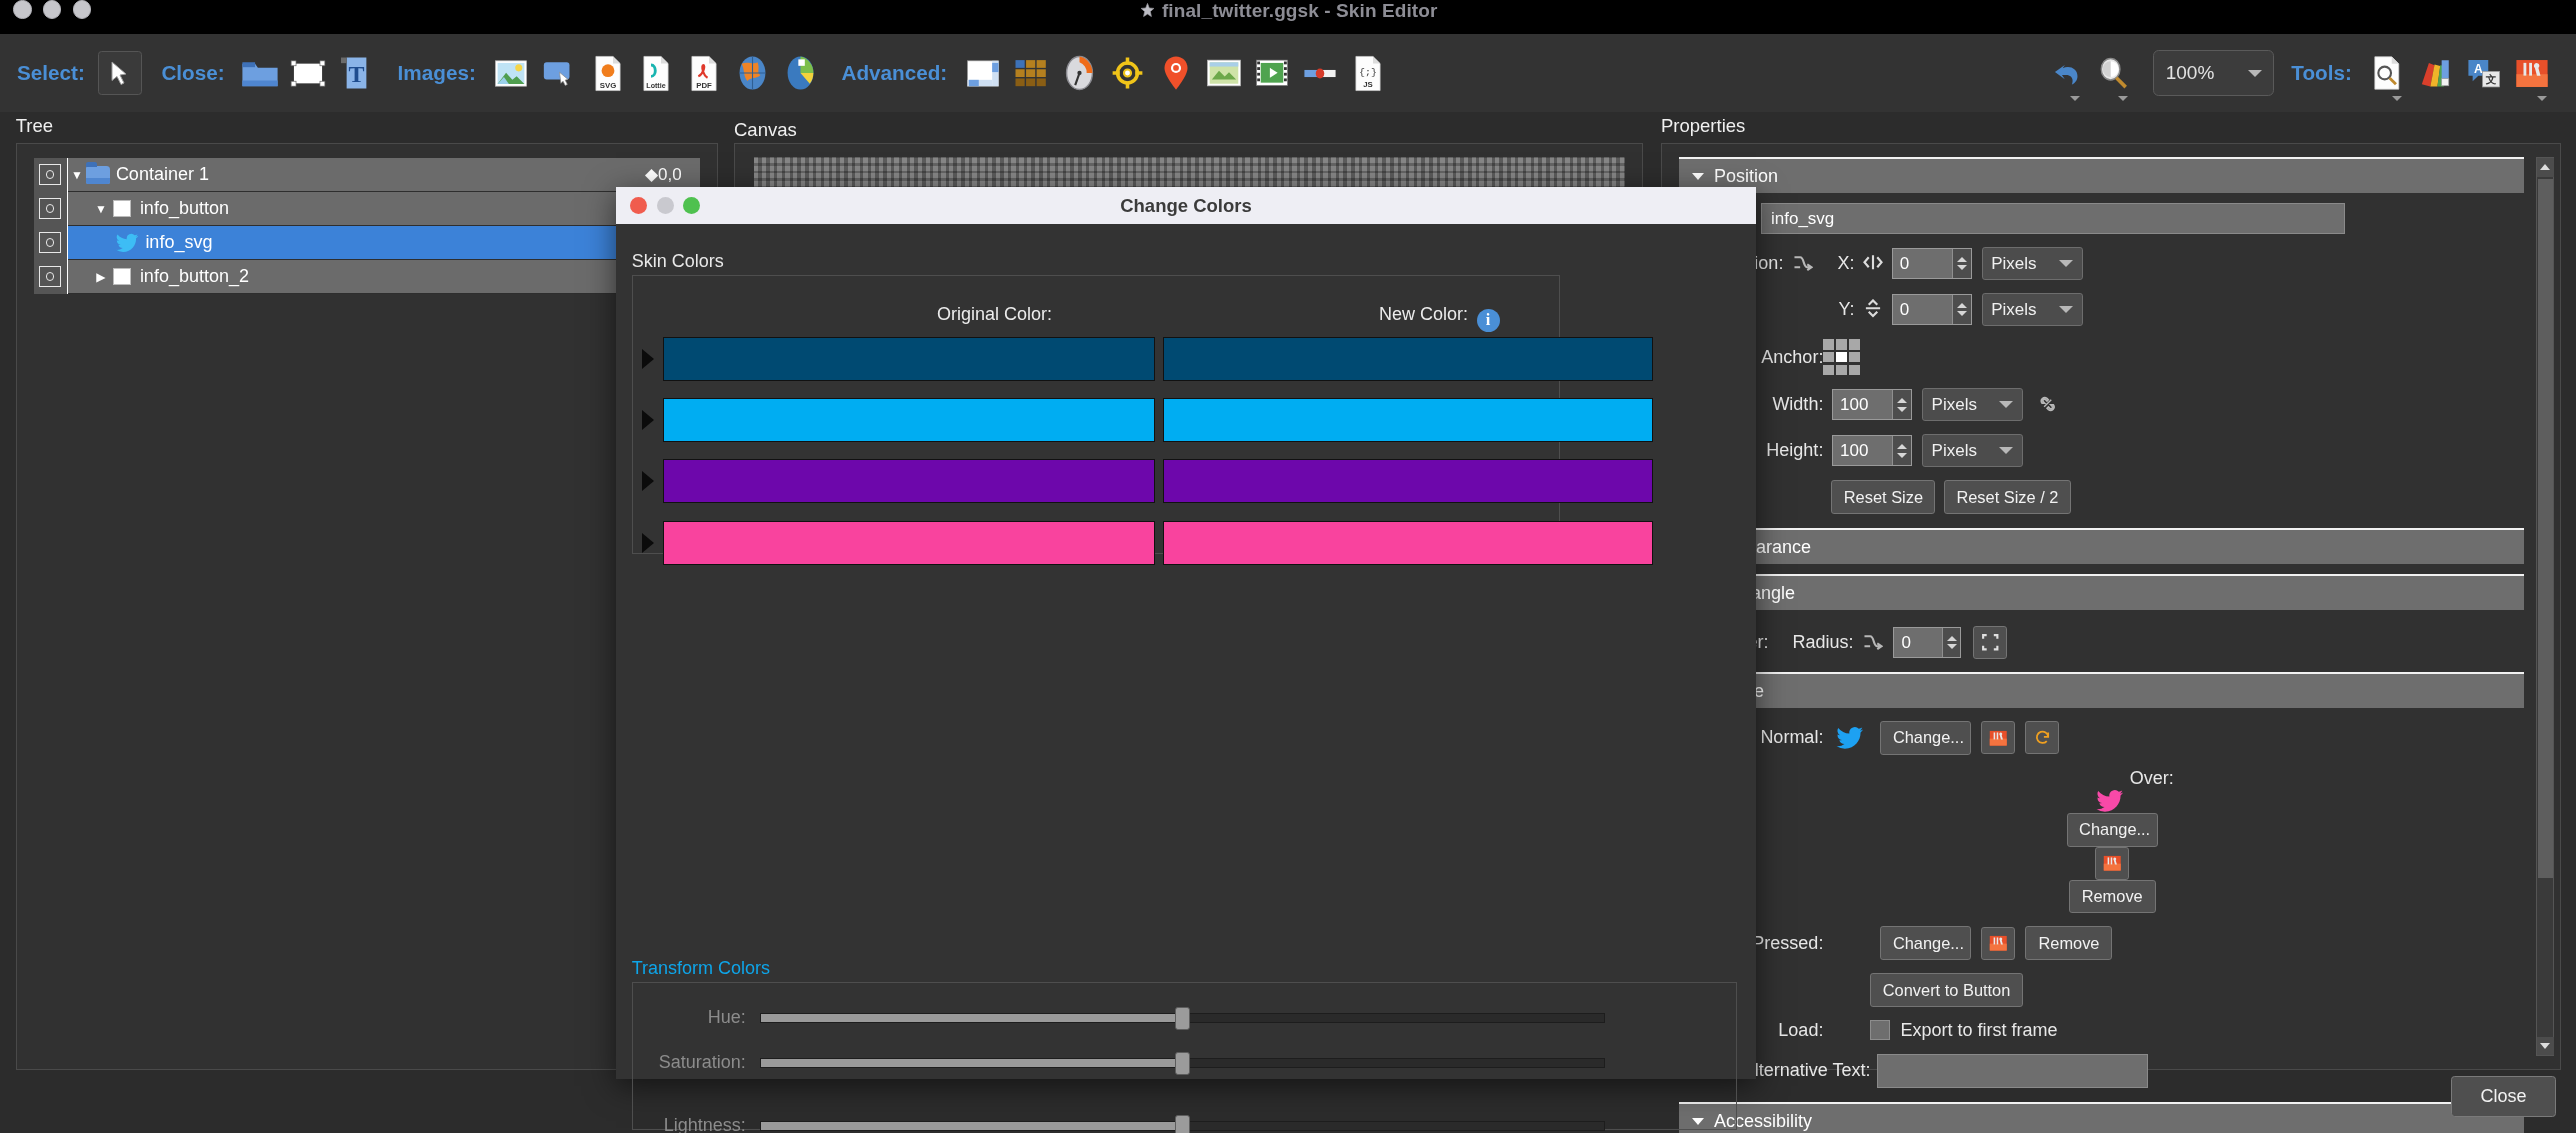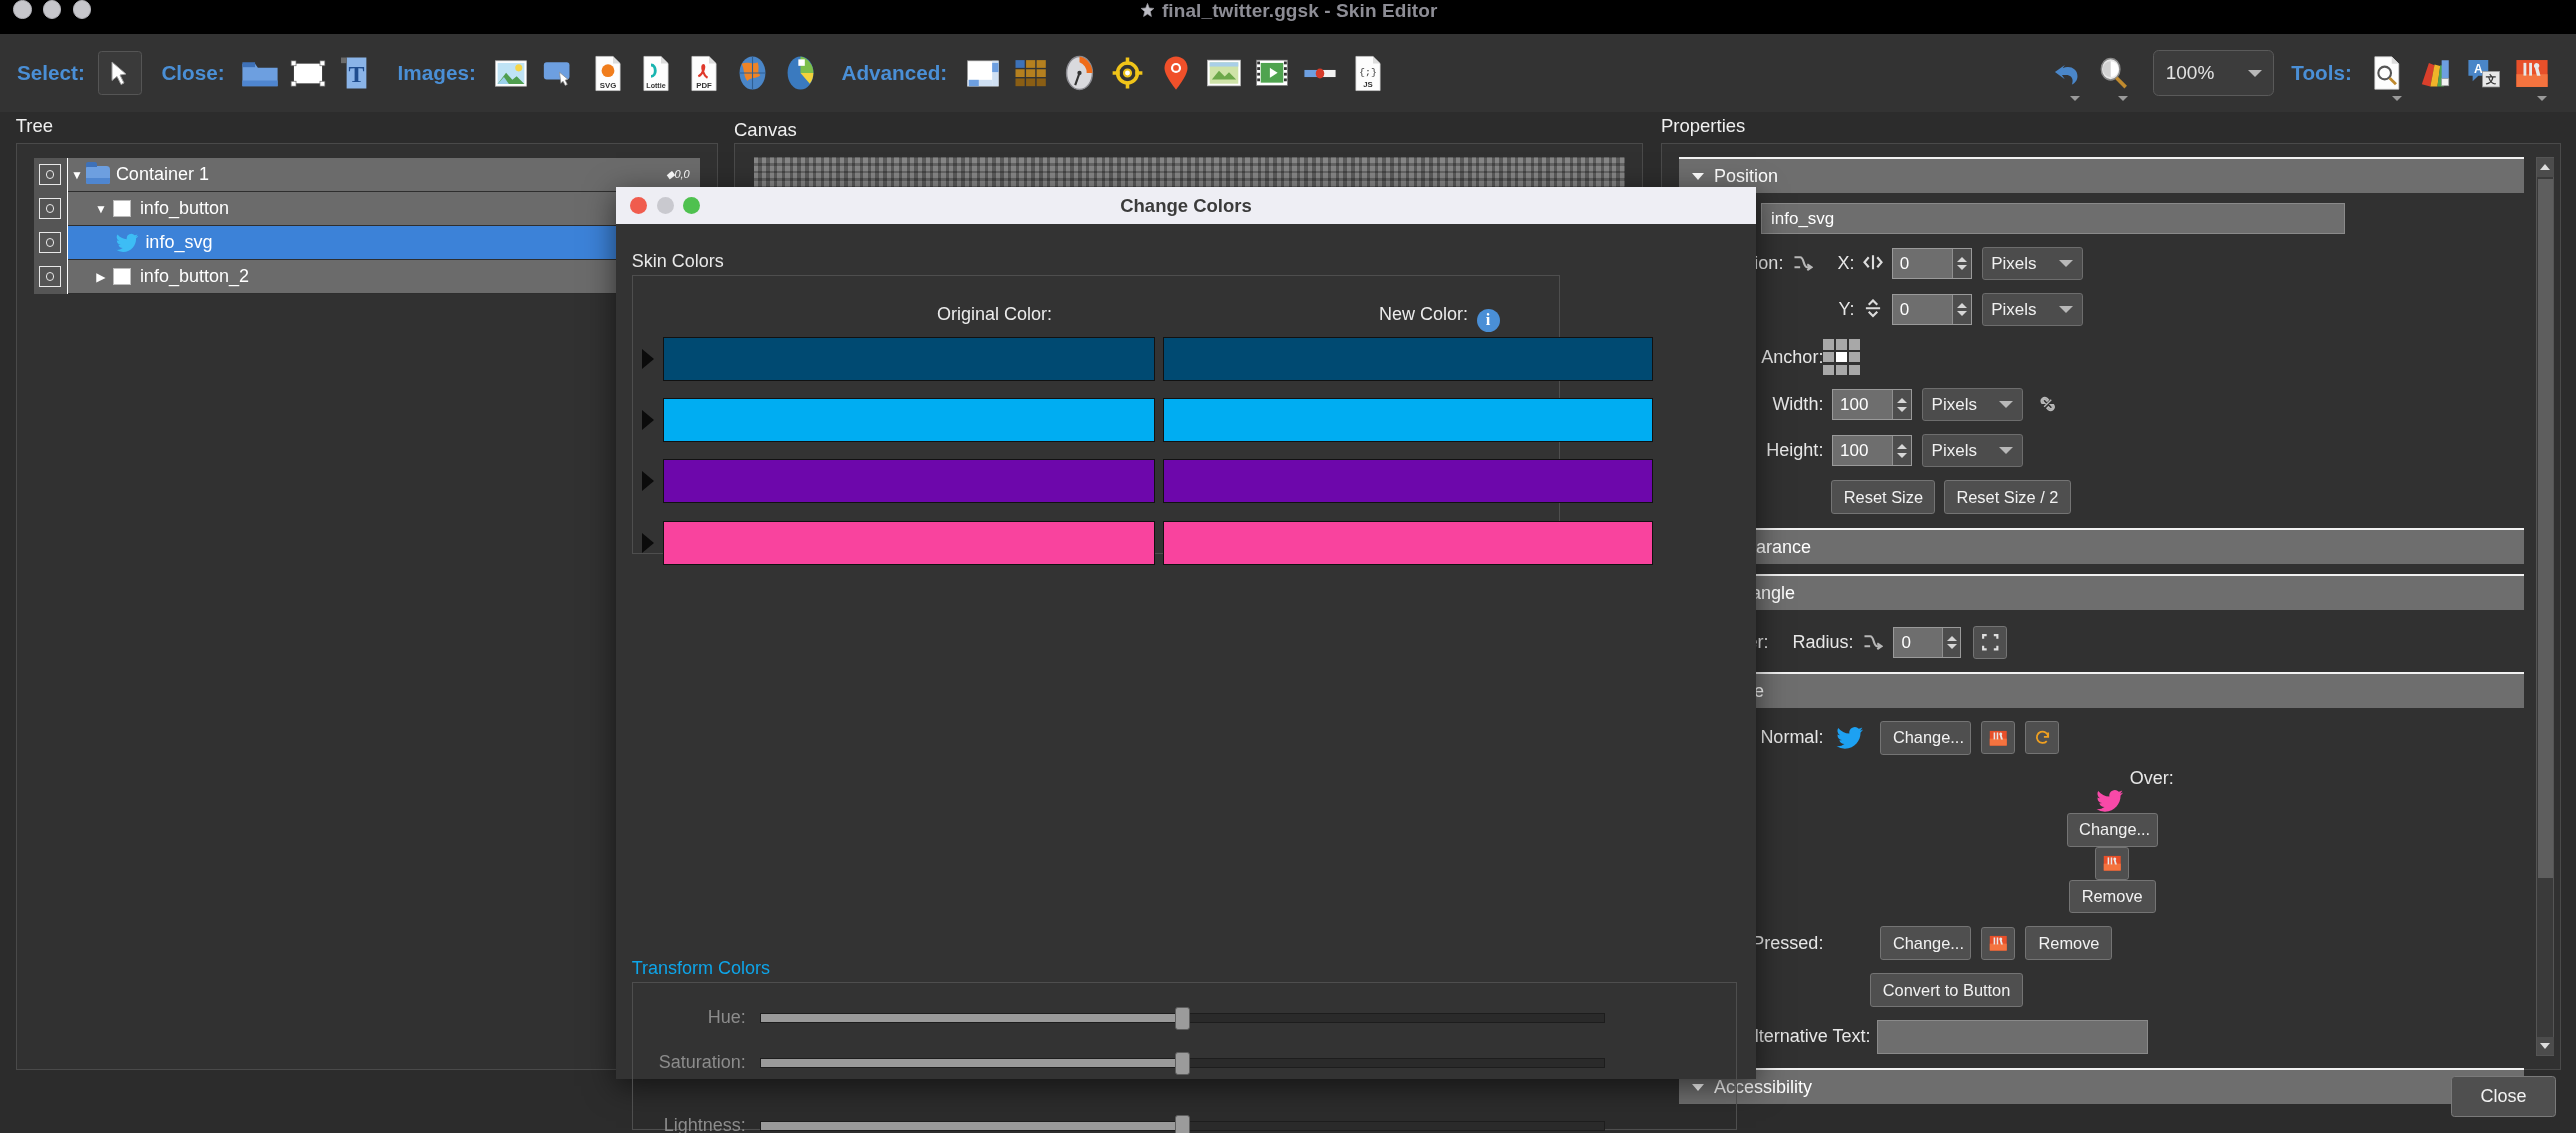--- a/index.html
+++ b/index.html
@@ -78,21 +78,21 @@
     display: flex; align-items: center; justify-content: center; flex: none;
   }
   .eye-box { width: 21.4px; height: 21.4px; border: 1.4px solid #e8e8e8; display:flex;align-items:center;justify-content:center; }
   .eye-dot { width: 8.6px; height: 8.6px; border-radius: 50%; border: 1.4px solid #e8e8e8; }
   .tw-arrow { width: 18.5px; text-align: center; color: #fff; font-size: 12px; flex: none; }
   .tw-ico { width: 24px; height: 18.5px; flex: none; margin-right: 5.7px; display:flex;align-items:center;justify-content:center; }
   .folder-ico { width: 24px; height: 18.5px; background: #6d9fe0; border-radius: 2.1px 3.6px 2.1px 2.1px; position: relative; }
   .folder-ico::before { content:''; position:absolute; left:0; top:-3.6px; width:10.7px; height:5px; background:#3e71b8; border-radius:2.1px 2.1px 0 0; }
   .folder-ico::after { content:''; position:absolute; left:0; bottom:0; width:24px; height:5.7px; background:#4f86d0; border-radius:0 0 2.1px 2.1px; }
   .rect-ico { width: 18.5px; height: 17px; background: #fff; border: 0.7px solid #bbb; }
-  .tree-coord { position: absolute; right: 10px; color: #fff; font-size: 11px; font-style: italic; }
+  .tree-coord { position: absolute; right: 18px; color: #fff; font-size: 17px; }
 
   
   .canvas-panel {
     position: absolute; left: 734px; top: 143px; width: 909px; height: 927px;
     background: #313131; border: 0.7px solid #4a4a4a;
   }
   .canvas-strip {
     position: absolute; left: 18.5px; top: 13px; width: 871px; height: 37px;
     background:
       repeating-linear-gradient(90deg, #b9b9b9 0 4.3px, #7e7e7e 4.3px 7.8px),
@@ -757,20 +757,25 @@
           </svg>
       </div>
       <div class="btn" style="margin-left:10px; width:87px; text-align:center;">Remove</div>
     </div>
 
     <div class="row" style="margin-left:11.4px;">
       <span style="width:180px;"></span>
       <div class="btn">Convert to Button</div>
     </div>
 
+    <div class="row" style="margin-left:11.4px;">
+      <span class="row-lab" style="width:133px;">Load:</span>
+      <div class="checkbox" style="margin-left:47px;"></div>
+      <span class="row-lab" style="margin-left:10px;">Export to first frame</span>
+    </div>
 
     <div class="row" style="margin-left:11.4px;">
       <span class="row-lab" style="width:180px;">Alternative Text:</span>
       <div class="txtfield" style="width:271px; height:34px; margin-left:7.1px;">
         <span></span>
       </div>
     </div>
 
     <div class="sec-header" style="margin-top:14.3px;">
       <div class="sec-tri"></div>

